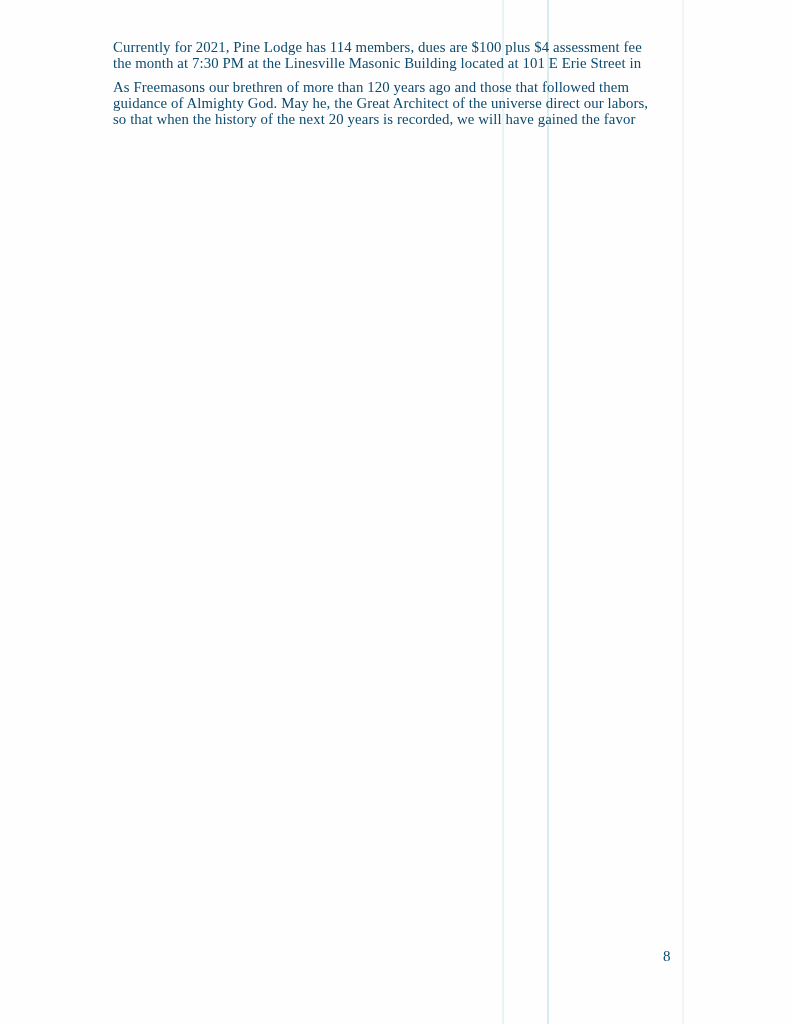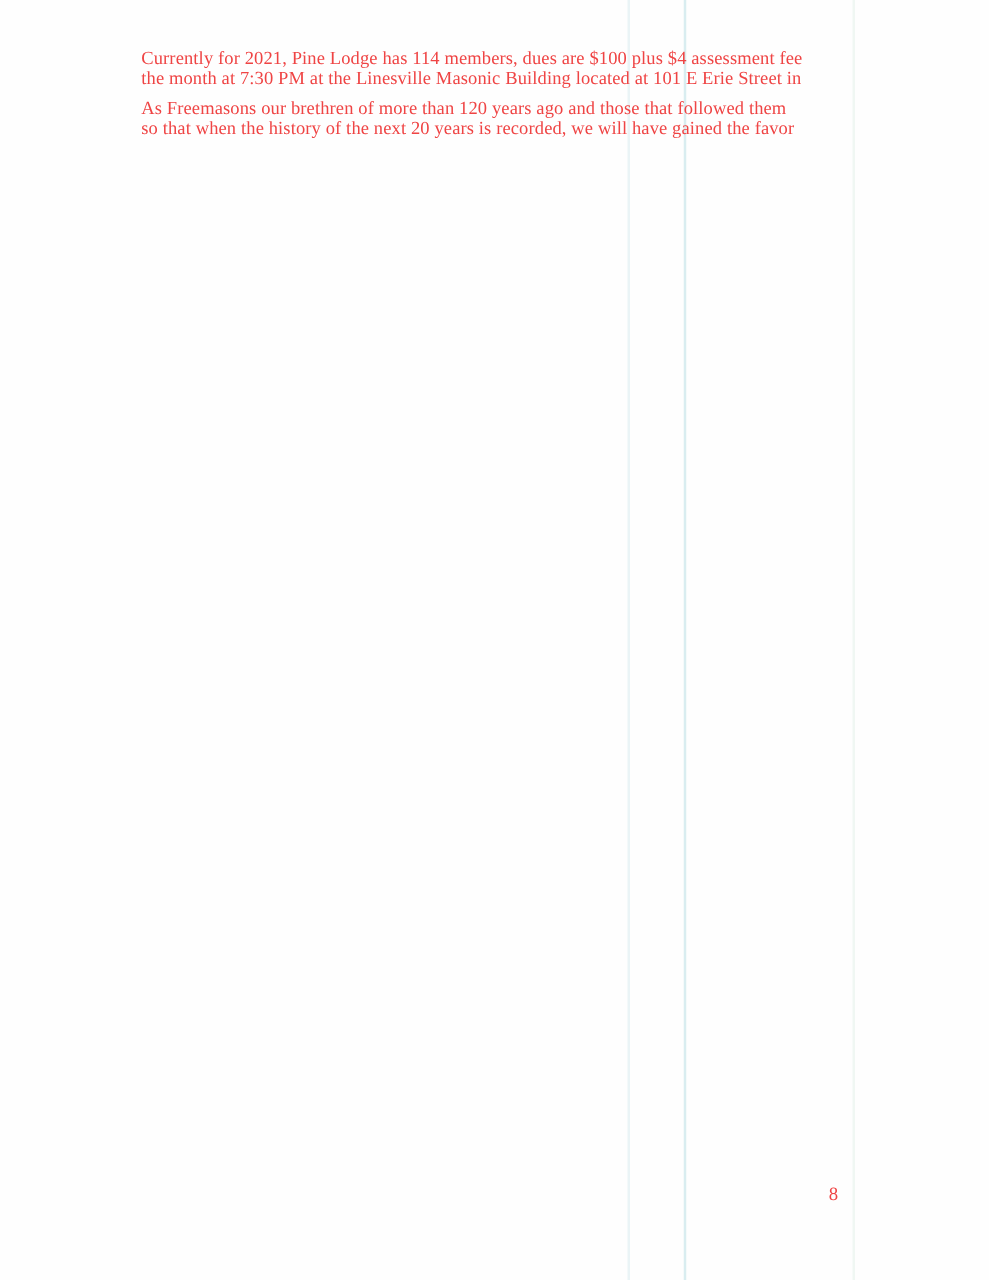--- a/index.html
+++ b/index.html
@@ -7,21 +7,21 @@
     padding: 0;
     background: #ffffff;
   }
   .page {
     position: relative;
     width: 791px;
     height: 1024px;
     background: #fefefe;
     overflow: hidden;
     font-family: "Liberation Serif", "DejaVu Serif", serif;
-    color: #ef4444;
+    color: #0c4a6e;
   }
   
   .scan-line {
     position: absolute;
     top: 0;
     bottom: 0;
     pointer-events: none;
   }
   .scan-line.l1 { left: 502px; width: 2px; background: #eaf4f6; }
   .scan-line.l2 { left: 547px; width: 2px; background: #d9edf0; }
@@ -59,19 +59,20 @@
   <div class="scan-line l2"></div>
   <div class="scan-line l3"></div>
 
   <div class="text-block">
     <div class="paragraph">
       <div class="line">Currently for 2021, Pine Lodge has 114 members, dues are $100 plus $4 assessment fee</div>
       <div class="line">the month at 7:30 PM at the Linesville Masonic Building located at 101 E Erie Street in</div>
     </div>
     <div class="paragraph">
       <div class="line">As Freemasons our brethren of more than 120 years ago and those that followed them</div>
+      <div class="line">guidance of Almighty God. May he, the Great Architect of the universe direct our labors,</div>
       <div class="line">so that when the history of the next 20 years is recorded, we will have gained the favor</div>
     </div>
   </div>
 
   <div class="page-number">8</div>
 
 </div>
 
 </body></html>

